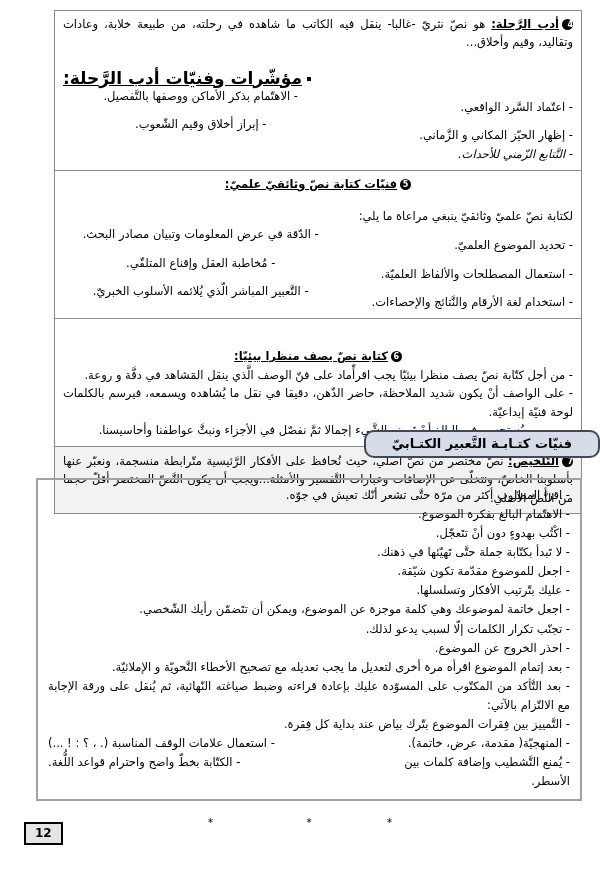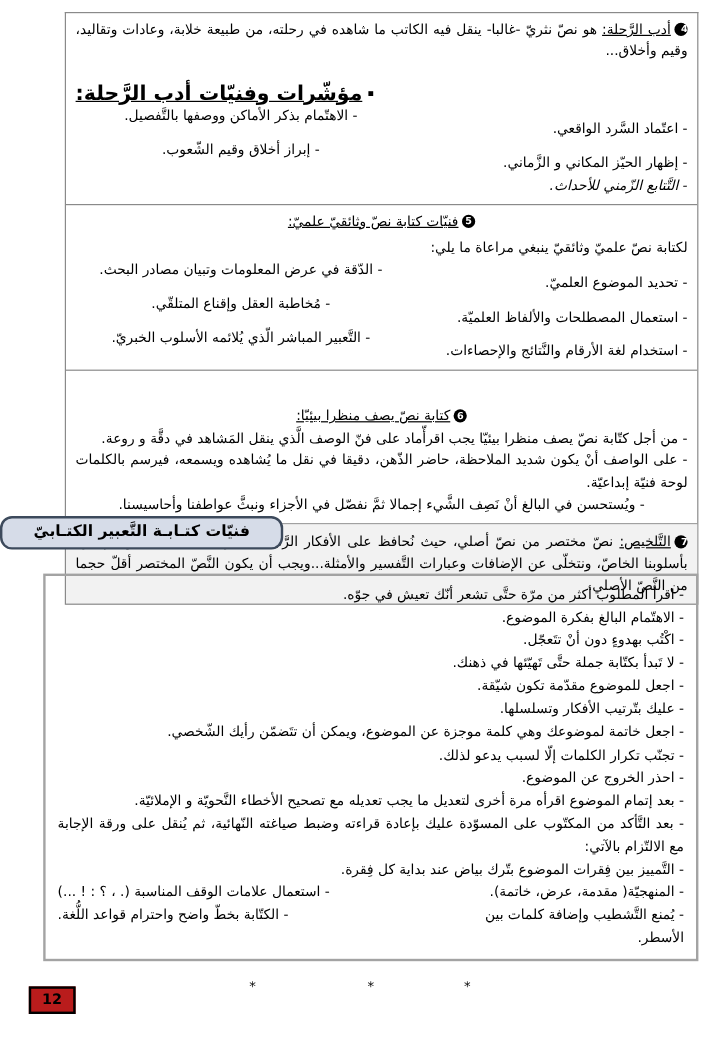--- a/index.html
+++ b/index.html
@@ -56,21 +56,21 @@
     background: #000;
     color: #fff;
     font-size: 8px;
     line-height: 11px;
     text-align: center;
     vertical-align: 1px;
     margin-left: 3px;
     font-family: "DejaVu Sans", sans-serif;
     font-weight: bold;
   }
-  .t-bold { font-weight: normal; }
+  .t-bold { font-weight: bold; }
   .t-ul { text-decoration: underline; }
 
   .sub-bullet {
     text-align: left;
     font-size: 17px;
     font-weight: bold;
     text-decoration: underline;
     margin-top: 16px;
   }
   .sub-bullet .dot {
@@ -80,21 +80,21 @@
     background: #000;
     vertical-align: 3px;
     margin-left: 5px;
     text-decoration: none;
   }
 
   .lead {
     font-size: 11.5px;
     line-height: 1.5;
     text-align: right;
-    margin-top: 5px;
+    margin-top: 15px;
   }
 
   .two-col {
     display: flex;
     flex-direction: row;
     justify-content: flex-start;
     font-size: 11.5px;
     line-height: 1.55;
     margin-top: 0px;
   }
@@ -125,21 +125,21 @@
     text-align-last: right;
   }
   .dash-line.center-last { text-align-last: center; }
 
   
   .title-wrap {
     position: absolute;
     top: 430px;
     left: 0;
     right: 0;
-    text-align: left;
+    text-align: right;
   }
   .title-pill {
     display: inline-block;
     background: #d6dce8;
     border: 2px solid #3d4a5c;
     border-radius: 10px;
     padding: 4px 26px 5px 26px;
     font-size: 13px;
     font-weight: bold;
     letter-spacing: 0.5px;
@@ -197,21 +197,21 @@
   }
   .stars span { display: inline-block; }
   .star-gap-1 { width: 86px; }
   .star-gap-2 { width: 68px; }
 
   .page-num {
     position: absolute;
     top: 822px;
     left: 24px;
     border: 2px solid #000;
-    background: #b91c1c;
+    background: #e5e5e5;
     font-size: 12px;
     font-weight: bold;
     padding: 2px 9px 3px 9px;
     direction: ltr;
   }
 </style>
 </head>
 <body>
 
 <div class="page">

